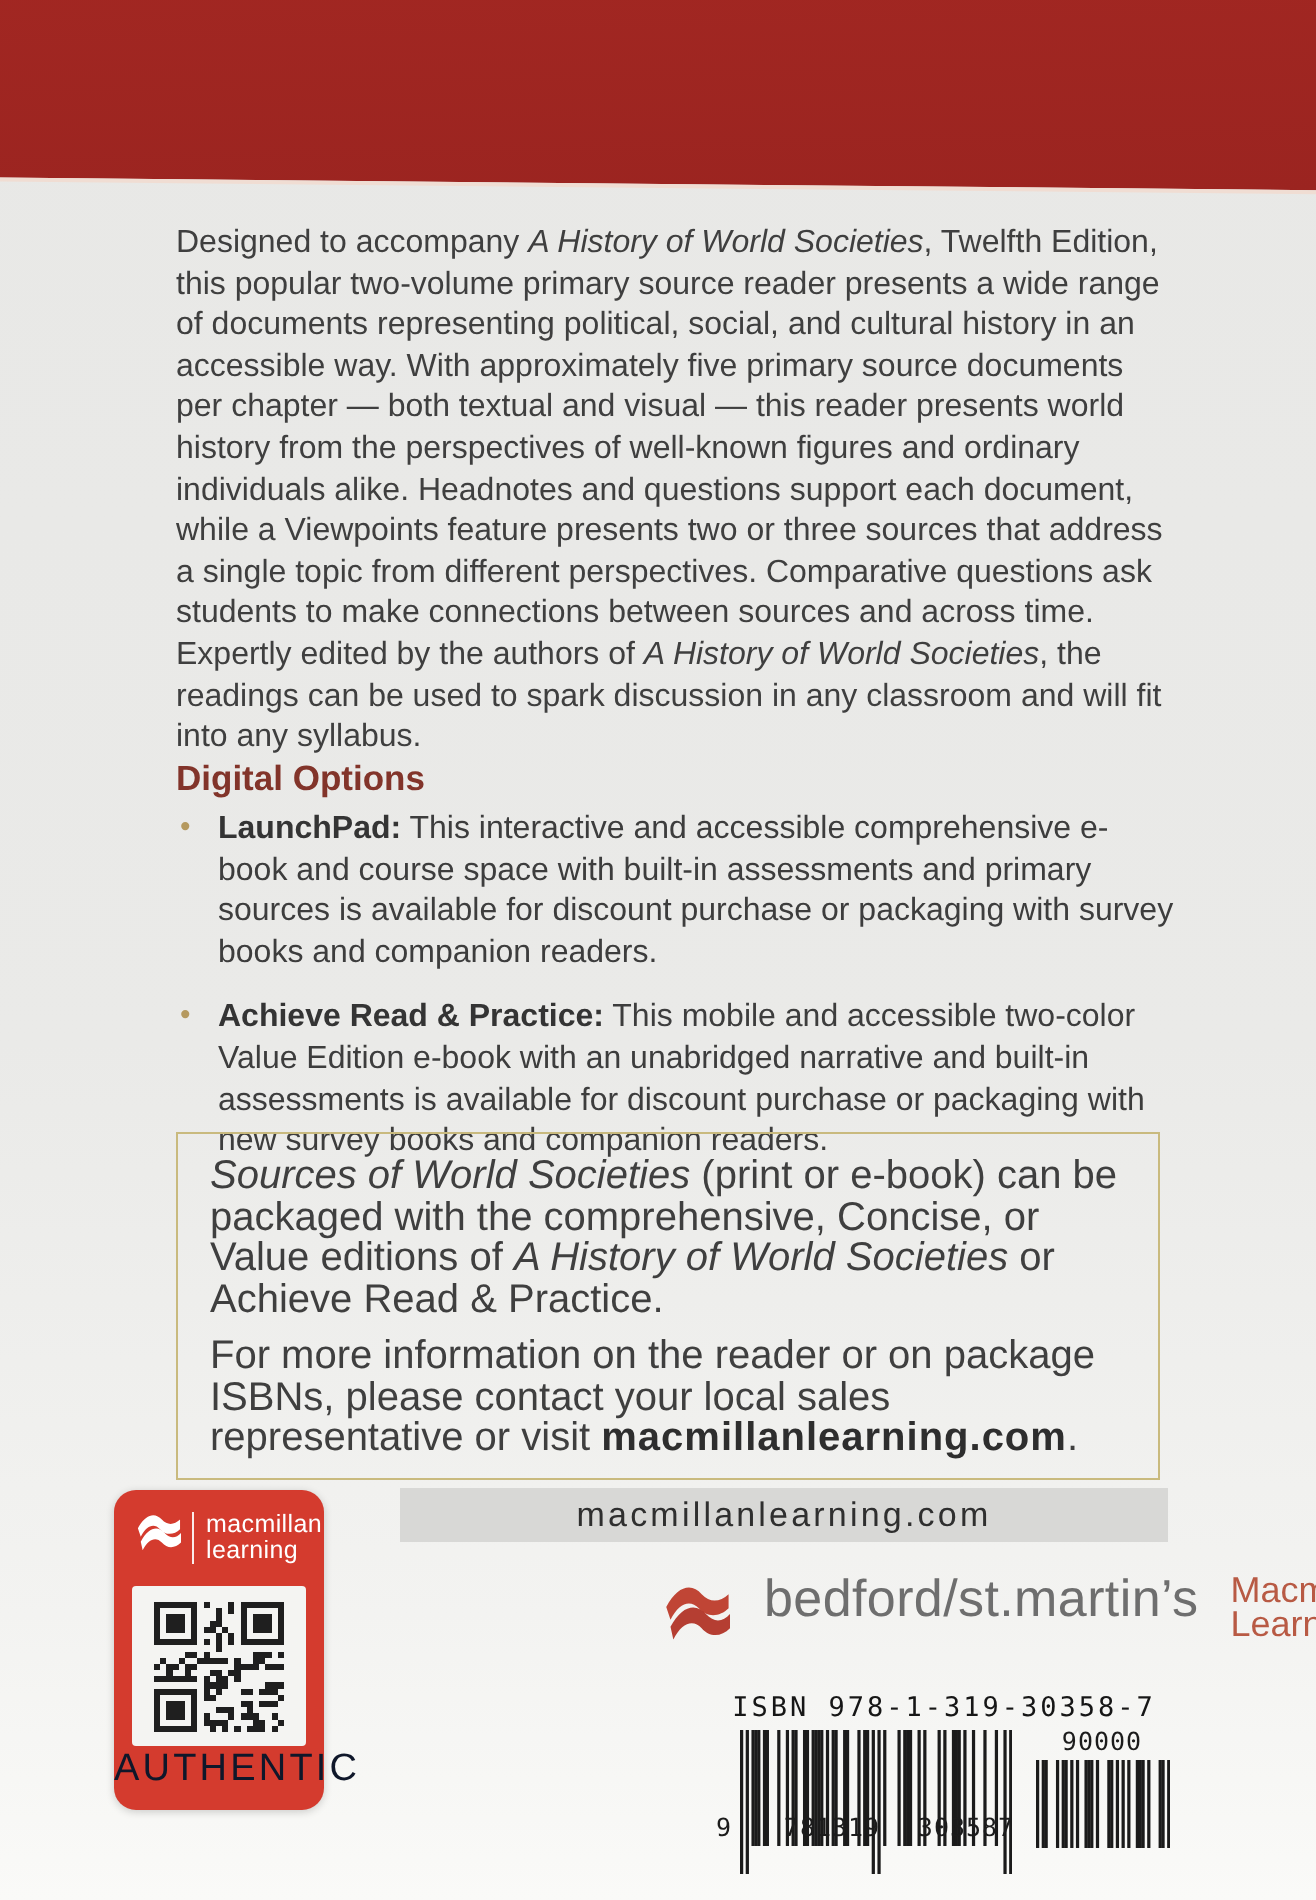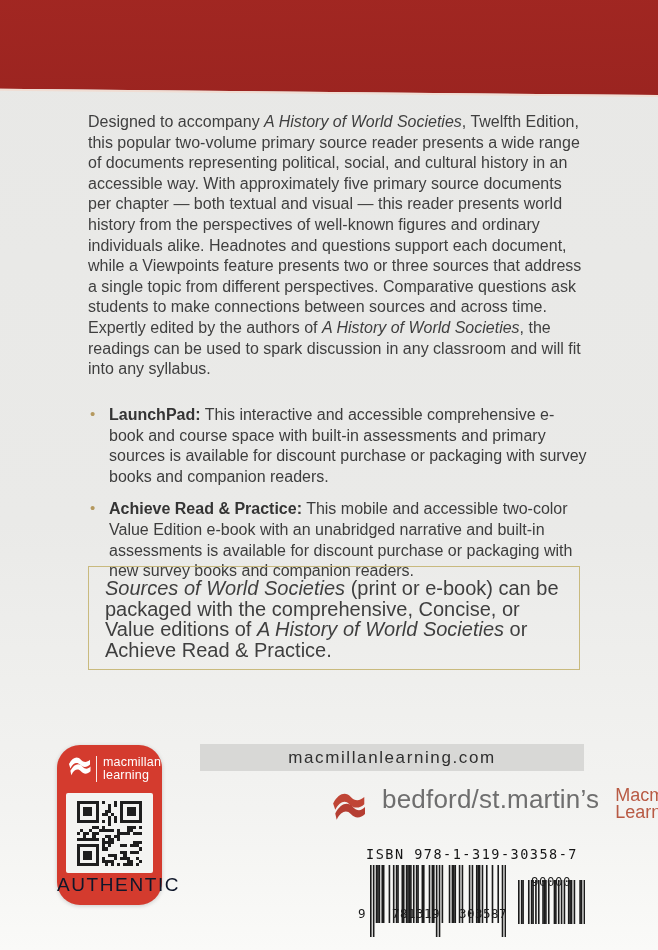--- a/index.html
+++ b/index.html
@@ -68,25 +68,25 @@
   }
   .barcode-main{position:absolute;top:19px;left:12px;}
   .barcode-supp{position:absolute;top:34px;left:160px;}
   .bc-digit{
     position:absolute;font-family:"DejaVu Sans Mono","Liberation Mono",monospace;
     font-size:12.5px;color:#1c1c1c;letter-spacing:0.5px;text-align:center;
   }
   .d-lead{top:60px;left:-2px;width:12px;}
   .d-left{top:60px;left:28px;width:60px;}
   .d-right{top:60px;left:95px;width:60px;}
-  .d-supp{top:28px;left:160px;width:66px;}
+  .d-supp{top:17px;left:160px;width:66px;}
   
   .badge{
     position:absolute;top:745px;left:57px;width:105px;height:160px;
-    background:#d43b2e;border-radius:23px;box-shadow:0 1px 4px rgba(0,0,0,0.18);
+    background:#d43b2e;border-radius:11px;box-shadow:0 1px 4px rgba(0,0,0,0.18);
   }
   .badge-head{display:flex;align-items:center;margin:10px 0 0 10px;}
   .badge-head .divider{width:1px;height:26px;background:#ffffff;margin:0 6px 0 5px;opacity:0.9;}
   .badge-brand{color:#ffffff;font-size:12.5px;line-height:13px;letter-spacing:0.2px;}
   .qr-panel{
     position:absolute;top:48px;left:9px;width:87px;height:80px;
     background:#f4f4f2;border-radius:2px;display:flex;align-items:center;justify-content:center;
   }
   .badge-authentic{
     position:absolute;bottom:9px;left:0;width:100%;
@@ -95,34 +95,36 @@
 </style>
 </head>
 <body>
 
 <div class="cover">
 
   <div class="top-band"></div>
 
   <p class="intro"><span>Designed to accompany </span><i>A History of World Societies</i><span>, Twelfth Edition, this popular two-volume primary source reader presents a wide range of documents representing political, social, and cultural history in an accessible way. With approximately five primary source documents per chapter — both textual and visual — this reader presents world history from the perspectives of well-known figures and ordinary individuals alike. Headnotes and questions support each document, while a Viewpoints feature presents two or three sources that address a single topic from different perspectives. Comparative questions ask students to make connections between sources and across time. Expertly edited by the authors of </span><i>A History of World Societies</i><span>, the readings can be used to spark discussion in any classroom and will fit into any syllabus.</span></p>
 
+  <h2 class="digital-heading">Digital Options</h2>
 
   <ul class="bullets">
     <li>
       <span class="bullet">•</span>
       <span class="li-text"><b>LaunchPad:</b><span> This interactive and accessible comprehensive e-book and course space with built-in assessments and primary sources is available for discount purchase or packaging with survey books and companion readers.</span></span>
     </li>
     <li>
       <span class="bullet">•</span>
       <span class="li-text"><b>Achieve Read &amp; Practice:</b><span> This mobile and accessible two-color Value Edition e-book with an unabridged narrative and built-in assessments is available for discount purchase or packaging with new survey books and companion readers.</span></span>
     </li>
   </ul>
 
   <div class="box">
     <p><i>Sources of World Societies</i><span> (print or e-book) can be packaged with the comprehensive, Concise, or Value editions of </span><i>A History of World Societies</i><span> or Achieve Read &amp; Practice.</span></p>
+    <p><span>For more information on the reader or on package ISBNs, please contact your local sales representative or visit </span><b>macmillanlearning.com</b><span>.</span></p>
   </div>
 
 
   <div class="site-band">
     <span>macmillanlearning.com</span>
   </div>
 
   <div class="publisher">
     <span class="mark">
       <svg width="36" height="34" viewBox="0 0 100 96">

